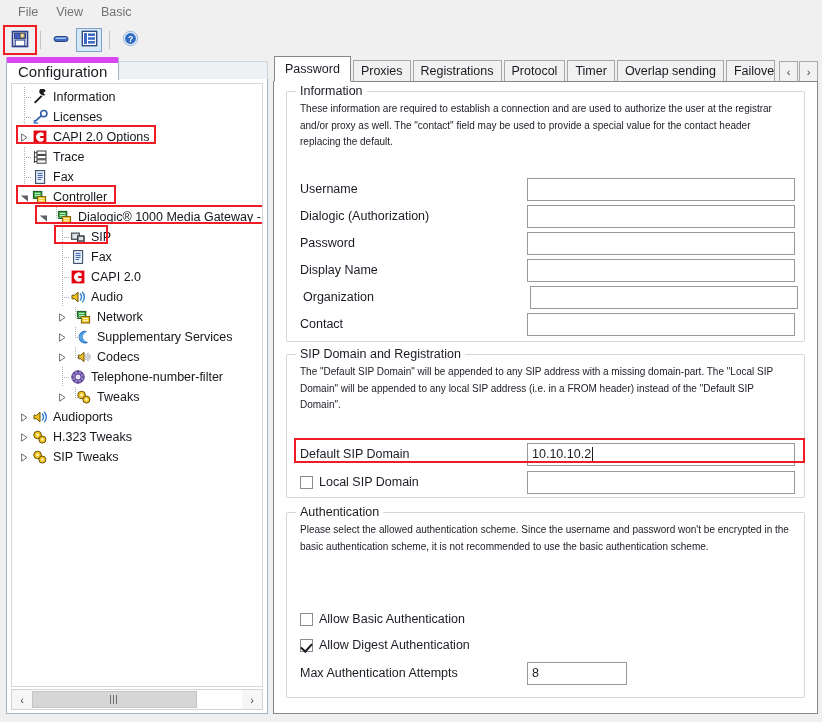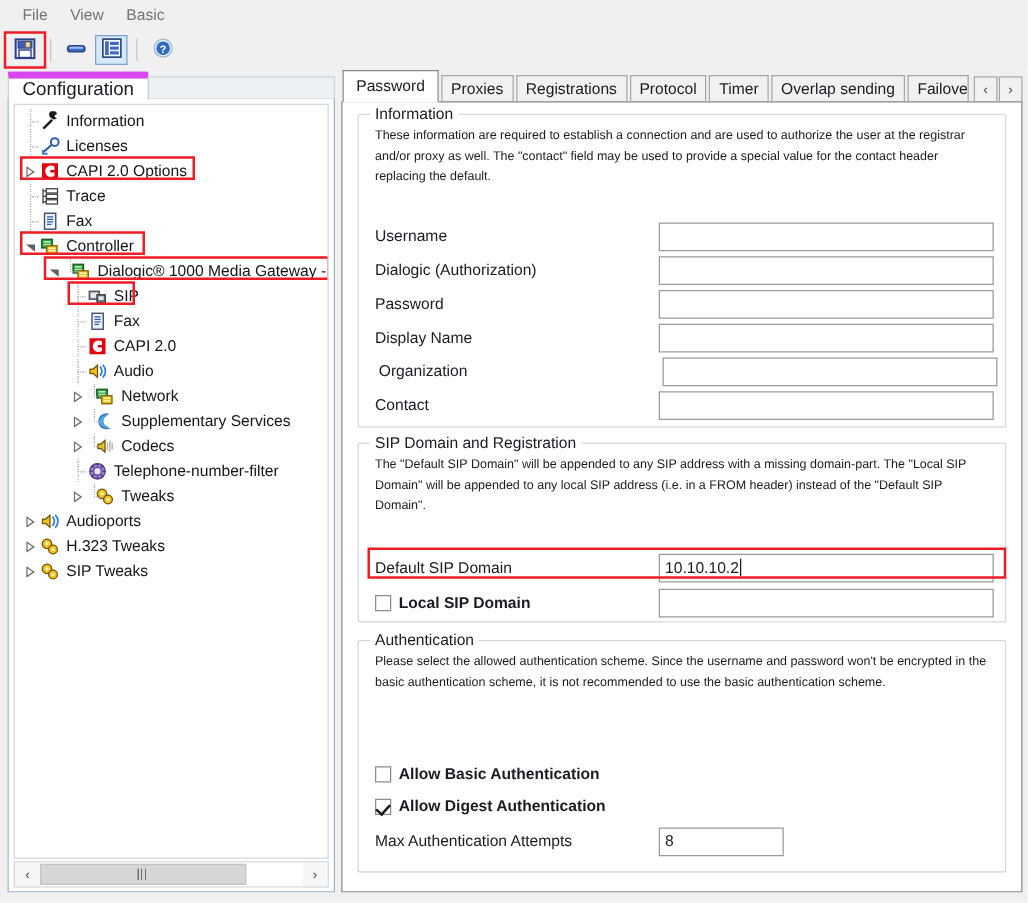--- a/index.html
+++ b/index.html
@@ -348,21 +348,20 @@
     left: 2px; top: 1px;
     width: 5px; height: 9px;
     border-right: 2px solid #1b1b24;
     border-bottom: 2px solid #1b1b24;
     transform: rotate(42deg);
   }
   .cbx-row {
     display: flex;
     align-items: center;
     cursor: default;
-    font-weight: bold;
   }
   .field-redbox {
     position: absolute;
     border: 2px solid #ee1c24;
     pointer-events: none;
     z-index: 6;
   }
   #statusbar {
     position: absolute;
     left: 0; bottom: 0;

